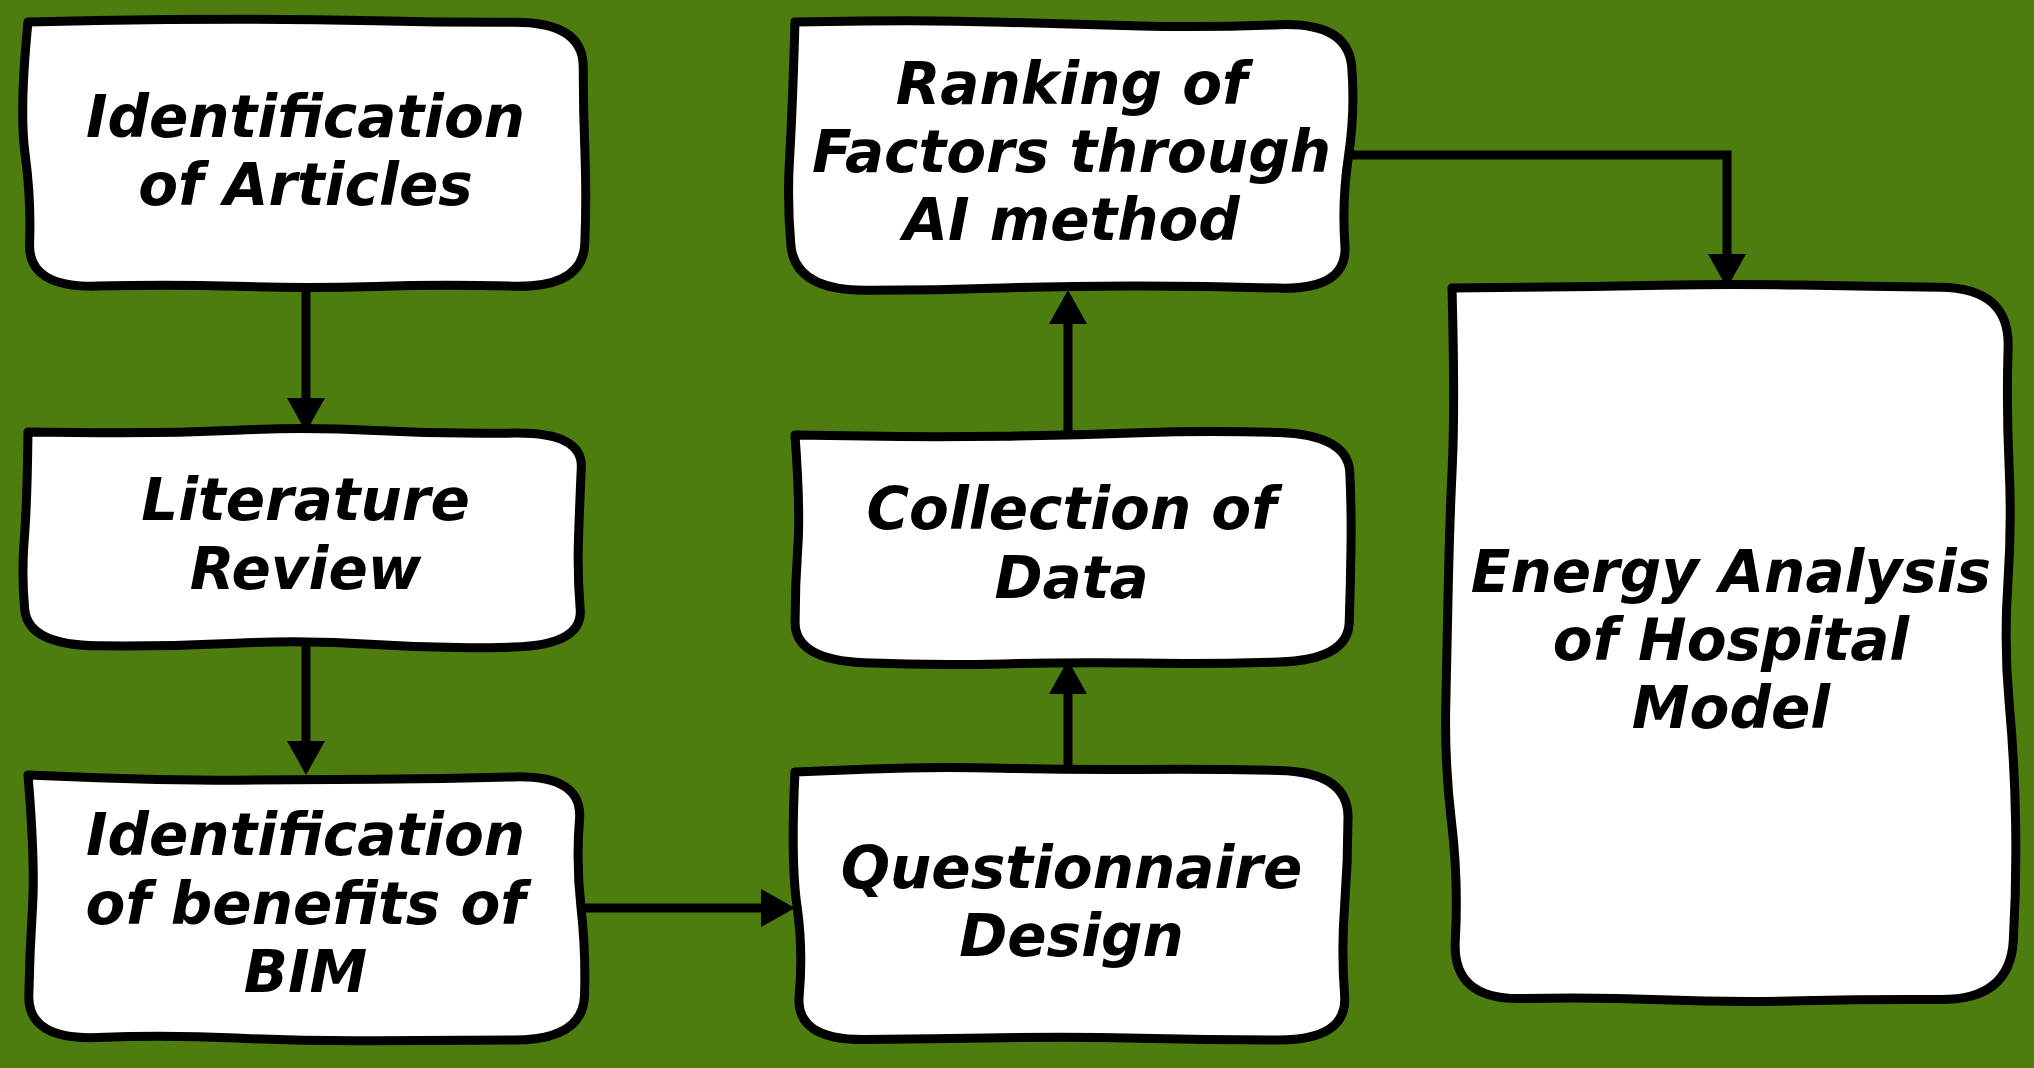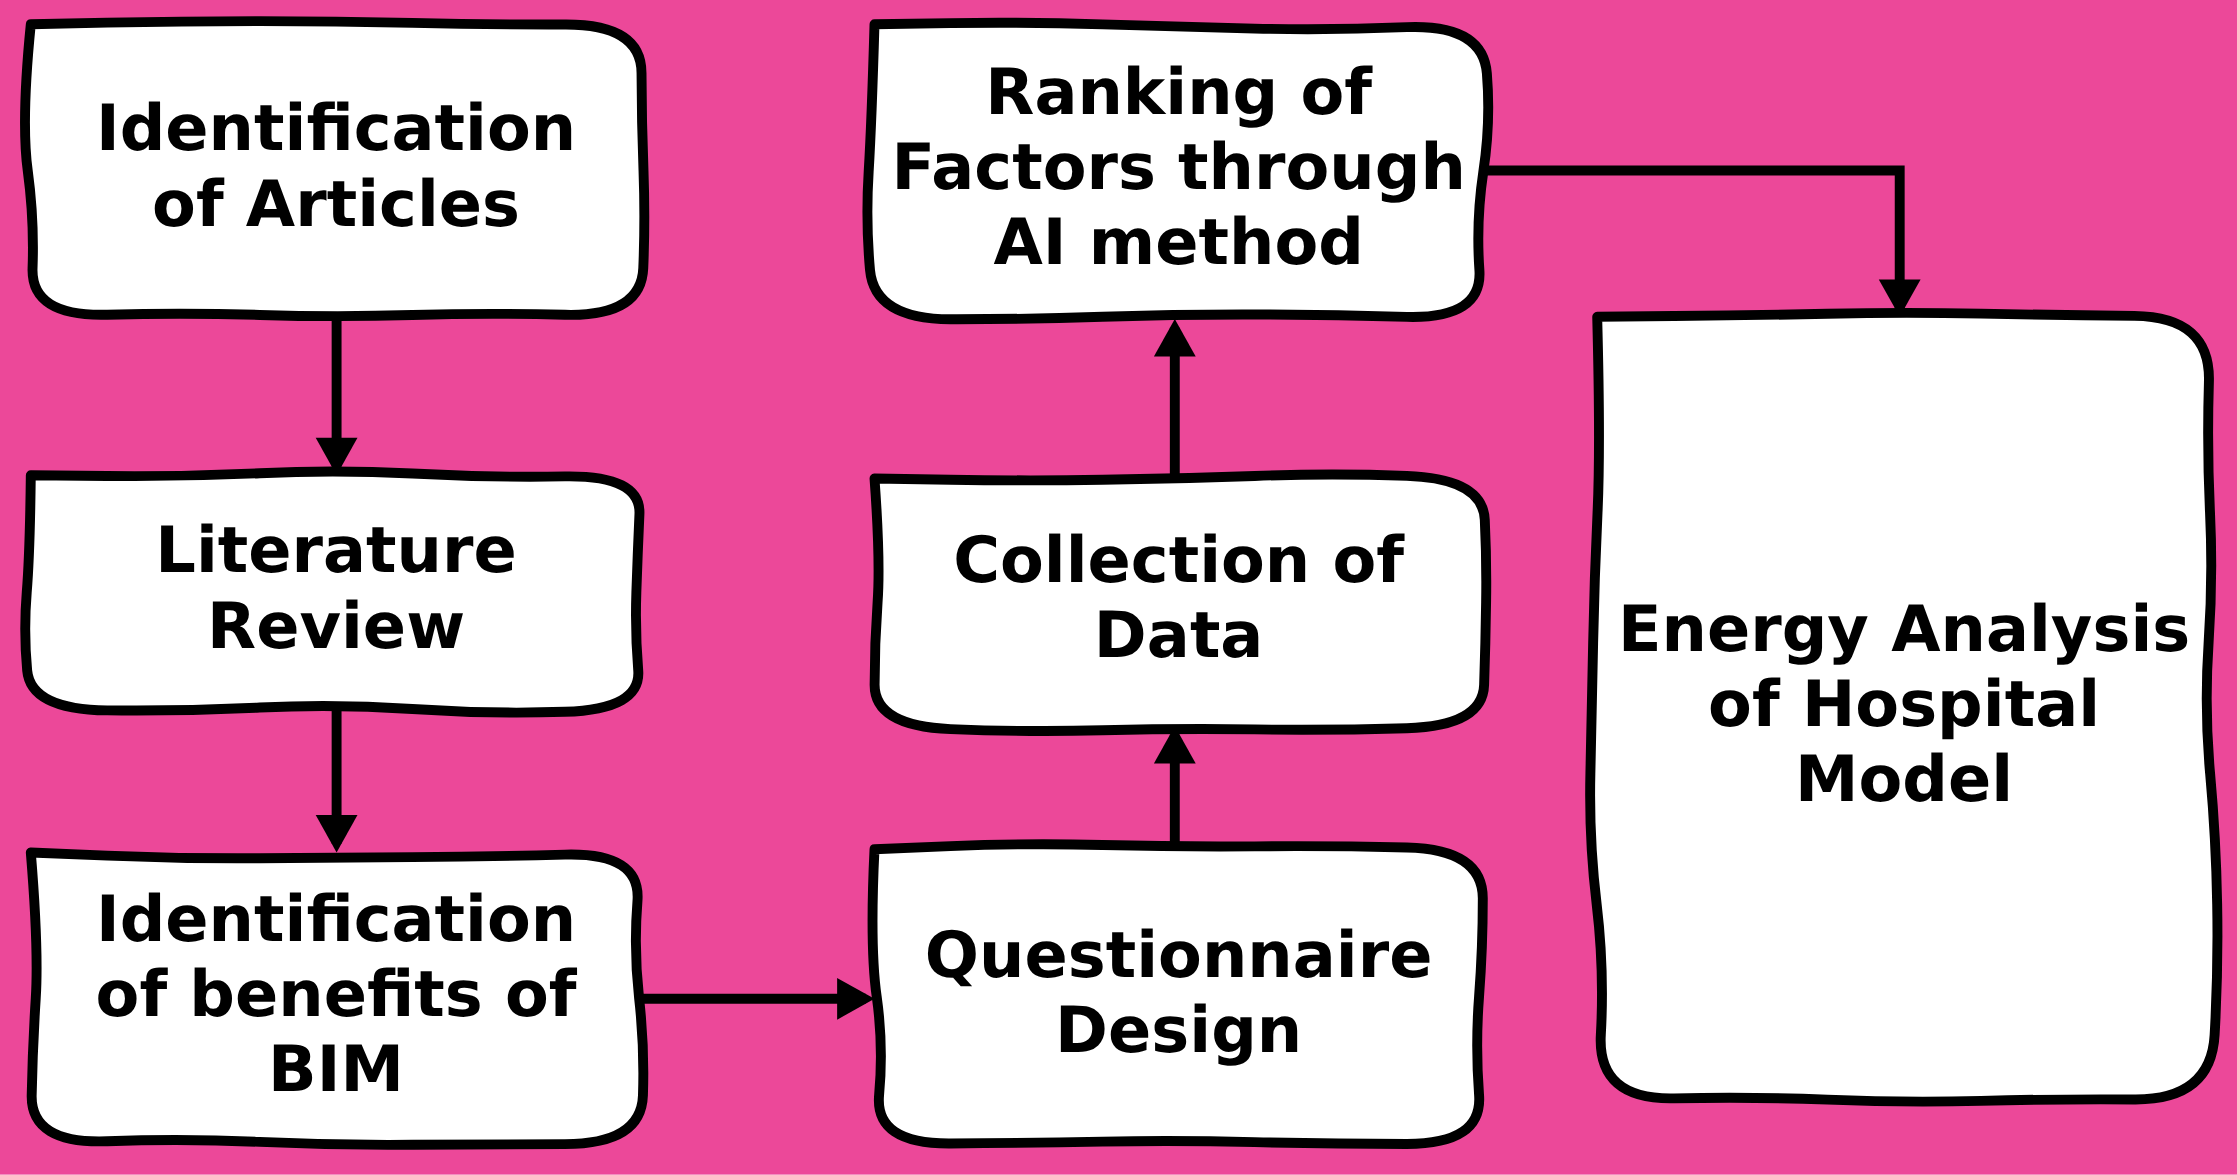--- a/index.html
+++ b/index.html
@@ -4,22 +4,23 @@
 <style>
   html, body {
     margin: 0;
     padding: 0;
     background: #ffffff;
   }
   #stage {
     position: relative;
     width: 2034px;
     height: 1068px;
-    background: #ec4899;
+    background: #4d7c0f;
     overflow: hidden;
+    font-style: italic;
   }
   svg#flow {
     position: absolute;
     left: 0;
     top: 0;
     width: 2034px;
     height: 1068px;
     display: block;
   }
   .node-shape {

